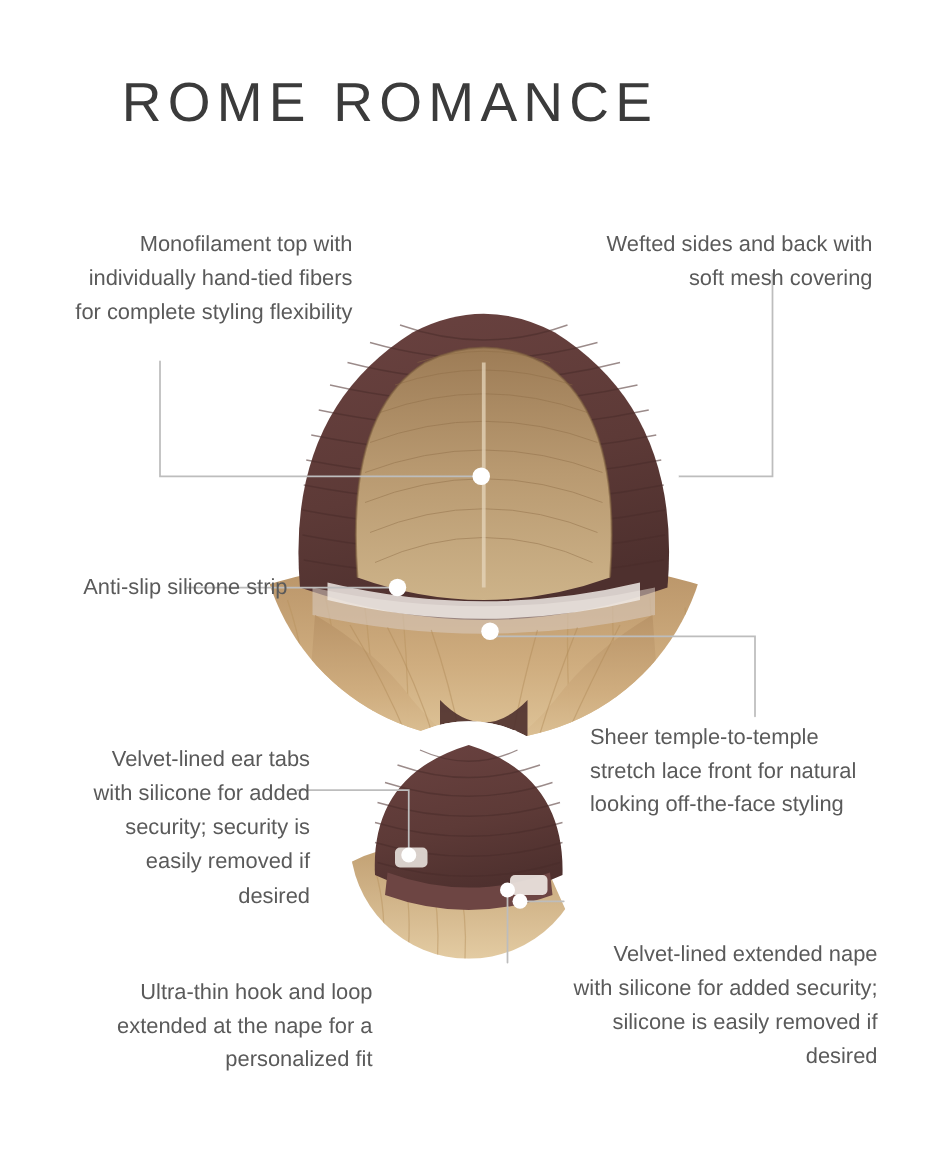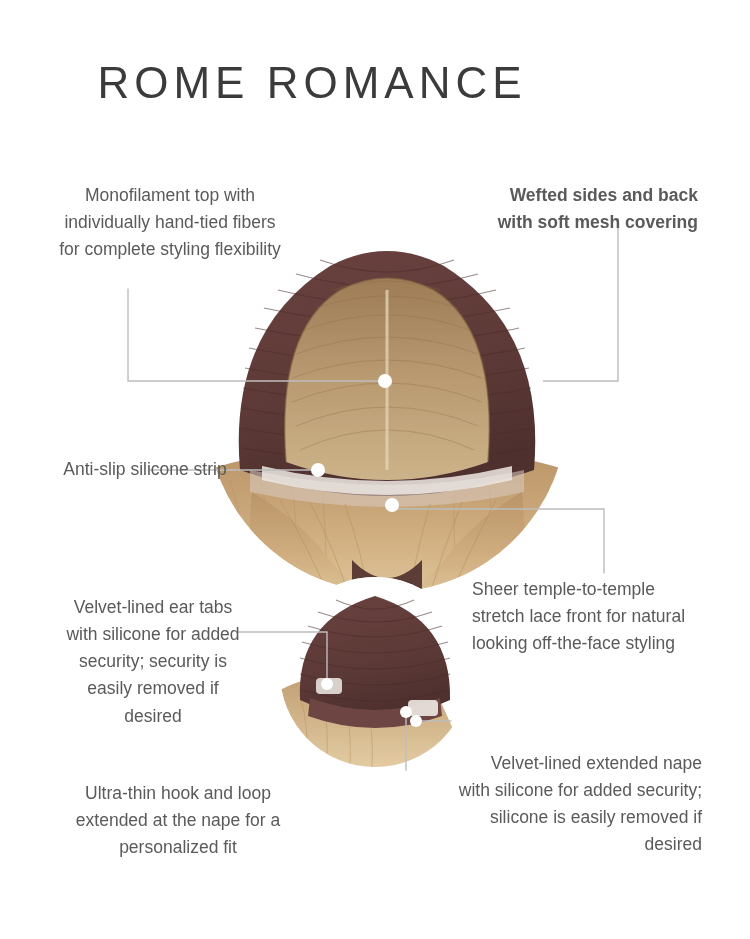--- a/index.html
+++ b/index.html
@@ -28,21 +28,21 @@
     color: #3b3b3b;
     font-family: "Liberation Sans", sans-serif;
   }
 
   .callout {
     position: absolute;
     font-size: 17.5px;
     line-height: 1.55;
     color: #5a5a5a;
   }
-  .callout.left  { text-align: center; }
+  .callout.left  { text-align: right; }
   .callout.right { text-align: right; }
   .callout.center { text-align: left; }
 
   
   svg.stage {
     position: absolute;
     top: 0;
     left: 0;
     width: 750px;
     height: 939px;
@@ -200,21 +200,21 @@
     <circle cx="318" cy="470" r="7"></circle>
     <circle cx="392" cy="505" r="7"></circle>
     <circle cx="327" cy="684" r="6"></circle>
     <circle cx="406" cy="712" r="6"></circle>
     <circle cx="416" cy="721" r="6"></circle>
   </g>
 </svg>
 
 <div class="callout left" style="left:58px; top:182px; width:224px;">Monofilament top with individually hand-tied fibers for complete styling flexibility</div>
 
-<div class="callout right" style="right:52px; top:182px; width:222px;font-weight:bold;">Wefted sides and back with soft mesh covering</div>
+<div class="callout right" style="right:52px; top:182px; width:222px;">Wefted sides and back with soft mesh covering</div>
 
 <div class="callout left" style="left:60px; top:456px; width:170px;">Anti-slip silicone strip</div>
 
 <div class="callout center" style="right:48px; top:576px; width:230px;">Sheer temple-to-temple stretch lace front for natural looking off-the-face styling</div>
 
 <div class="callout left" style="left:58px; top:594px; width:190px;">Velvet-lined ear tabs with silicone for added security; security is easily removed if desired</div>
 
 <div class="callout left" style="left:58px; top:780px; width:240px;">Ultra-thin hook and loop extended at the nape for a personalized fit</div>
 
 <div class="callout right" style="right:48px; top:750px; width:244px;">Velvet-lined extended nape with silicone for added security; silicone is easily removed if desired</div>

